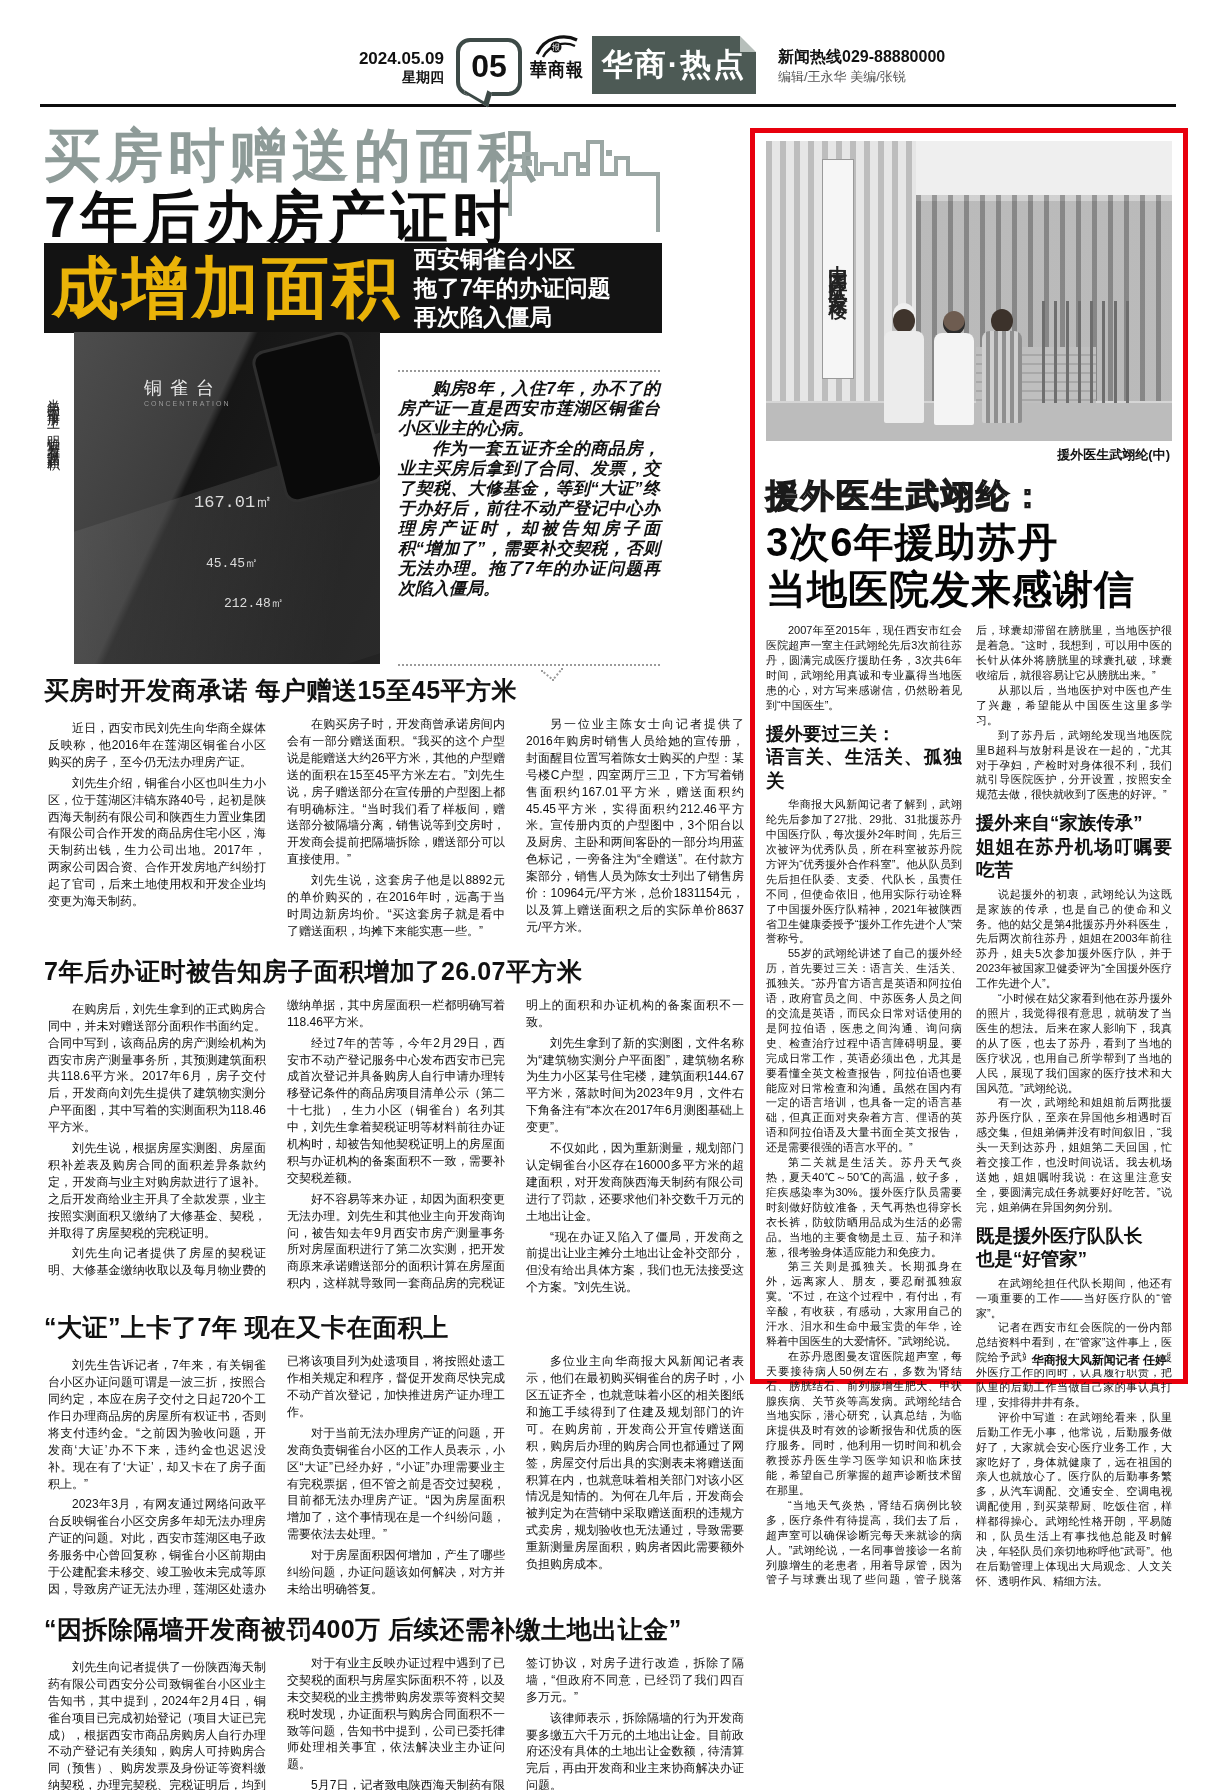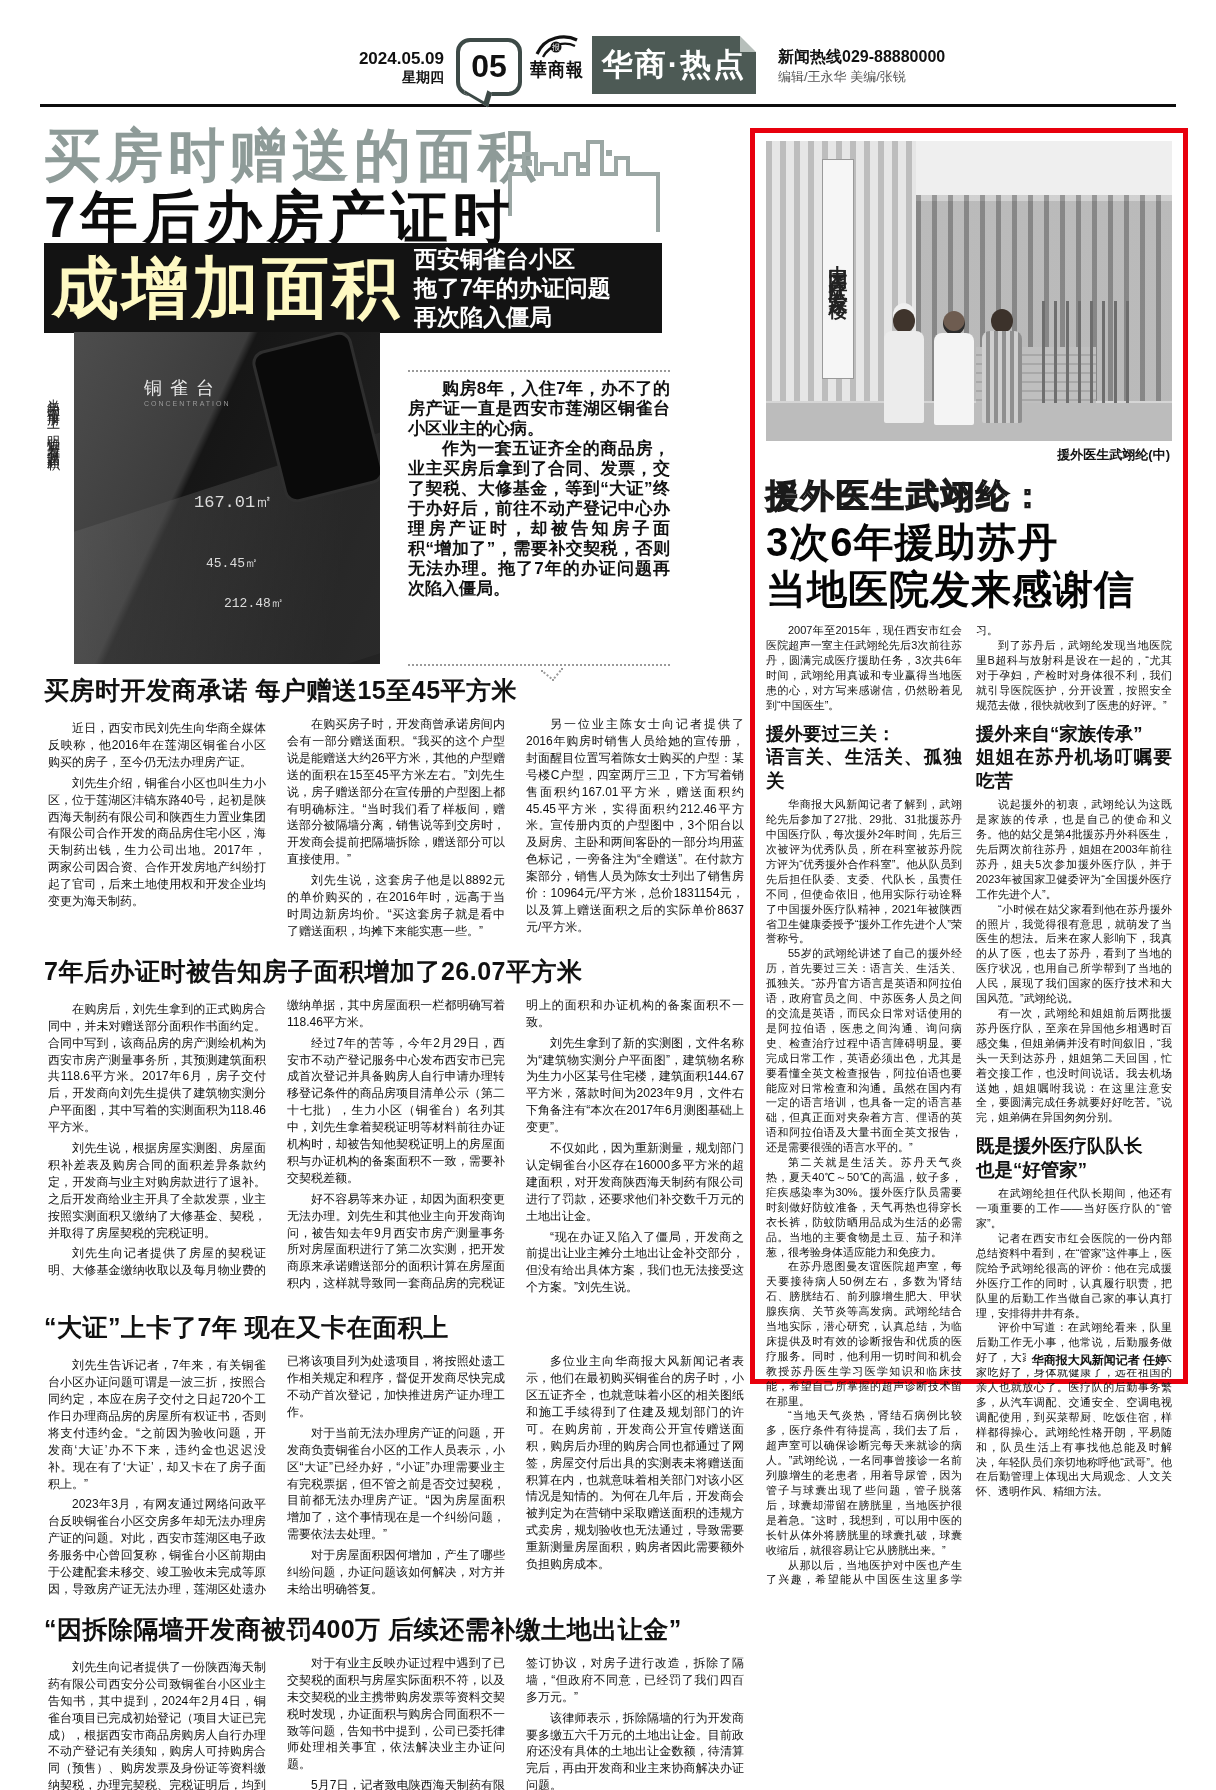--- a/index.html
+++ b/index.html
@@ -23,36 +23,36 @@
   .h-hotline{position:absolute;left:738px;top:16px;line-height:1.4;}
   .h-hotline .line1{font-size:16px;font-weight:bold;}
   .h-hotline .line2{font-size:13px;color:#555;}
   .h-rule{position:absolute;left:40px;right:40px;top:104px;border-top:3px solid #0d0d0d;}
   
   .lead{position:absolute;left:44px;top:116px;width:708px;}
   .hl1{position:absolute;left:0;top:2px;font-size:57px;font-weight:bold;color:#8e9b98;letter-spacing:5px;white-space:nowrap;}
   .skyline{position:absolute;left:458px;top:4px;}
   .hl2{position:absolute;left:0;top:64px;font-size:57px;font-weight:bold;color:#0c0c0c;letter-spacing:5px;white-space:nowrap;}
   .bar{position:absolute;left:0;top:127px;width:618px;height:90px;background:#131313;display:flex;align-items:center;}
-  .bar-big{color:#fef9c3;font-size:67px;font-weight:bold;letter-spacing:3px;padding:0 12px 0 8px;white-space:nowrap;}
+  .bar-big{color:#eab308;font-size:67px;font-weight:bold;letter-spacing:3px;padding:0 12px 0 8px;white-space:nowrap;}
   .bar-dek{color:#fff;font-size:23px;line-height:29px;font-weight:bold;}
   .photo-row{position:absolute;left:0;top:216px;width:708px;height:336px;}
   .vcap{position:absolute;left:0;top:56px;writing-mode:vertical-rl;font-size:13px;letter-spacing:3px;color:#222;height:280px;}
   .lphoto{position:absolute;left:30px;top:0;width:306px;height:332px;overflow:hidden;
           background:linear-gradient(115deg,#4d4d4d 0%,#3c3c3c 38%,#161616 40%,#242424 100%);}
   .lphoto .band{position:absolute;left:-40px;top:150px;width:420px;height:210px;background:linear-gradient(115deg,#6a6a6a,#303030 70%);transform:rotate(-18deg);opacity:.5;}
   .lphoto .phone{position:absolute;right:14px;top:10px;width:96px;height:150px;background:#0a0a0a;border-radius:10px;transform:rotate(-14deg);box-shadow:0 0 0 3px #2e2e2e;}
   .lphoto .brand{position:absolute;left:70px;top:44px;color:#e8e8e8;font-size:18px;letter-spacing:8px;}
   .lphoto .brand-sub{position:absolute;left:70px;top:68px;color:#9a9a9a;font-size:7px;letter-spacing:2px;}
   .lphoto .fig{position:absolute;color:#dcdcdc;font-family:"Liberation Mono",monospace;}
   .lphoto .f1{left:120px;top:158px;font-size:17px;}
   .lphoto .f2{left:132px;top:222px;font-size:13px;}
   .lphoto .f3{left:150px;top:262px;font-size:13px;}
-  .intro{position:absolute;left:364px;top:38px;width:262px;height:296px;border-top:2px dotted #9a9a9a;border-bottom:2px dotted #9a9a9a;
-         padding:7px 0;box-sizing:border-box;font-size:17px;font-weight:bold;line-height:20px;text-align:justify;}
+  .intro{position:absolute;left:354px;top:38px;width:262px;height:296px;border-top:2px dotted #9a9a9a;border-bottom:2px dotted #9a9a9a;
+         padding:7px 0;box-sizing:border-box;font-size:17px;font-weight:bold;line-height:20px;text-align:justify;font-style:italic;}
   .intro p{margin:0;text-indent:2em;}
   .intro-tail{position:absolute;left:500px;top:330px;width:14px;height:14px;border-right:2px dotted #9a9a9a;border-bottom:2px dotted #9a9a9a;transform:rotate(40deg);}
   
   .articles{position:absolute;left:44px;top:674px;width:704px;}
   .sec-head{font-size:25px;font-weight:bold;margin:0 0 9px 0;letter-spacing:0.5px;white-space:nowrap;}
   .sec-body{column-count:3;column-gap:13px;font-size:12px;line-height:16.9px;text-align:justify;margin-bottom:15px;}
   .sec-body p{margin:4px;text-indent:2em;}
   .sec-body p.byline{text-align:right;text-indent:0;font-weight:bold;margin-top:6px;}
   
   .redbox{position:absolute;left:750px;top:128px;width:438px;height:1256px;border:5px solid #e8000d;
@@ -216,20 +216,21 @@
     <div class="rhl">
       <div>3次6年援助苏丹</div>
       <div>当地医院发来感谢信</div>
     </div>
     <div class="rbody">
         <p>2007年至2015年，现任西安市红会医院超声一室主任武翊纶先后3次前往苏丹，圆满完成医疗援助任务，3次共6年时间，武翊纶用真诚和专业赢得当地医患的心，对方写来感谢信，仍然盼着见到“中国医生”。</p>
         <h3>援外要过三关：<br>语言关、生活关、孤独关</h3>
         <p>华商报大风新闻记者了解到，武翊纶先后参加了27批、29批、31批援苏丹中国医疗队，每次援外2年时间，先后三次被评为优秀队员，所在科室被苏丹院方评为“优秀援外合作科室”。他从队员到先后担任队委、支委、代队长，虽责任不同，但使命依旧，他用实际行动诠释了中国援外医疗队精神，2021年被陕西省卫生健康委授予“援外工作先进个人”荣誉称号。</p>
         <p>55岁的武翊纶讲述了自己的援外经历，首先要过三关：语言关、生活关、孤独关。“苏丹官方语言是英语和阿拉伯语，政府官员之间、中苏医务人员之间的交流是英语，而民众日常对话使用的是阿拉伯语，医患之间沟通、询问病史、检查治疗过程中语言障碍明显。要完成日常工作，英语必须出色，尤其是要看懂全英文检查报告，阿拉伯语也要能应对日常检查和沟通。虽然在国内有一定的语言培训，也具备一定的语言基础，但真正面对夹杂着方言、俚语的英语和阿拉伯语及大量书面全英文报告，还是需要很强的语言水平的。”</p>
         <p>第二关就是生活关。苏丹天气炎热，夏天40℃～50℃的高温，蚊子多，疟疾感染率为30%。援外医疗队员需要时刻做好防蚊准备，天气再热也得穿长衣长裤，防蚊防晒用品成为生活的必需品。当地的主要食物是土豆、茄子和洋葱，很考验身体适应能力和免疫力。</p>
+        <p>第三关则是孤独关。长期孤身在外，远离家人、朋友，要忍耐孤独寂寞。“不过，在这个过程中，有付出，有辛酸，有收获，有感动，大家用自己的汗水、泪水和生命中最宝贵的年华，诠释着中国医生的大爱情怀。”武翊纶说。</p>
         <p>在苏丹恩图曼友谊医院超声室，每天要接待病人50例左右，多数为肾结石、膀胱结石、前列腺增生肥大、甲状腺疾病、关节炎等高发病。武翊纶结合当地实际，潜心研究，认真总结，为临床提供及时有效的诊断报告和优质的医疗服务。同时，他利用一切时间和机会教授苏丹医生学习医学知识和临床技能，希望自己所掌握的超声诊断技术留在那里。</p>
         <p>“当地天气炎热，肾结石病例比较多，医疗条件有待提高，我们去了后，超声室可以确保诊断完每天来就诊的病人。”武翊纶说，一名同事曾接诊一名前列腺增生的老患者，用着导尿管，因为管子与球囊出现了些问题，管子脱落后，球囊却滞留在膀胱里，当地医护很是着急。“这时，我想到，可以用中医的长针从体外将膀胱里的球囊扎破，球囊收缩后，就很容易让它从膀胱出来。”</p>
         <p>从那以后，当地医护对中医也产生了兴趣，希望能从中国医生这里多学习。</p>
         <p>到了苏丹后，武翊纶发现当地医院里B超科与放射科是设在一起的，“尤其对于孕妇，产检时对身体很不利，我们就引导医院医护，分开设置，按照安全规范去做，很快就收到了医患的好评。”</p>
         <h3>援外来自“家族传承”<br>姐姐在苏丹机场叮嘱要吃苦</h3>
         <p>说起援外的初衷，武翊纶认为这既是家族的传承，也是自己的使命和义务。他的姑父是第4批援苏丹外科医生，先后两次前往苏丹，姐姐在2003年前往苏丹，姐夫5次参加援外医疗队，并于2023年被国家卫健委评为“全国援外医疗工作先进个人”。</p>
         <p>“小时候在姑父家看到他在苏丹援外的照片，我觉得很有意思，就萌发了当医生的想法。后来在家人影响下，我真的从了医，也去了苏丹，看到了当地的医疗状况，也用自己所学帮到了当地的人民，展现了我们国家的医疗技术和大国风范。”武翊纶说。</p>
         <p>有一次，武翊纶和姐姐前后两批援苏丹医疗队，至亲在异国他乡相遇时百感交集，但姐弟俩并没有时间叙旧，“我头一天到达苏丹，姐姐第二天回国，忙着交接工作，也没时间说话。我去机场送她，姐姐嘱咐我说：在这里注意安全，要圆满完成任务就要好好吃苦。”说完，姐弟俩在异国匆匆分别。</p>
         <h3>既是援外医疗队队长<br>也是“好管家”</h3>
         <p>在武翊纶担任代队长期间，他还有一项重要的工作——当好医疗队的“管家”。</p>

